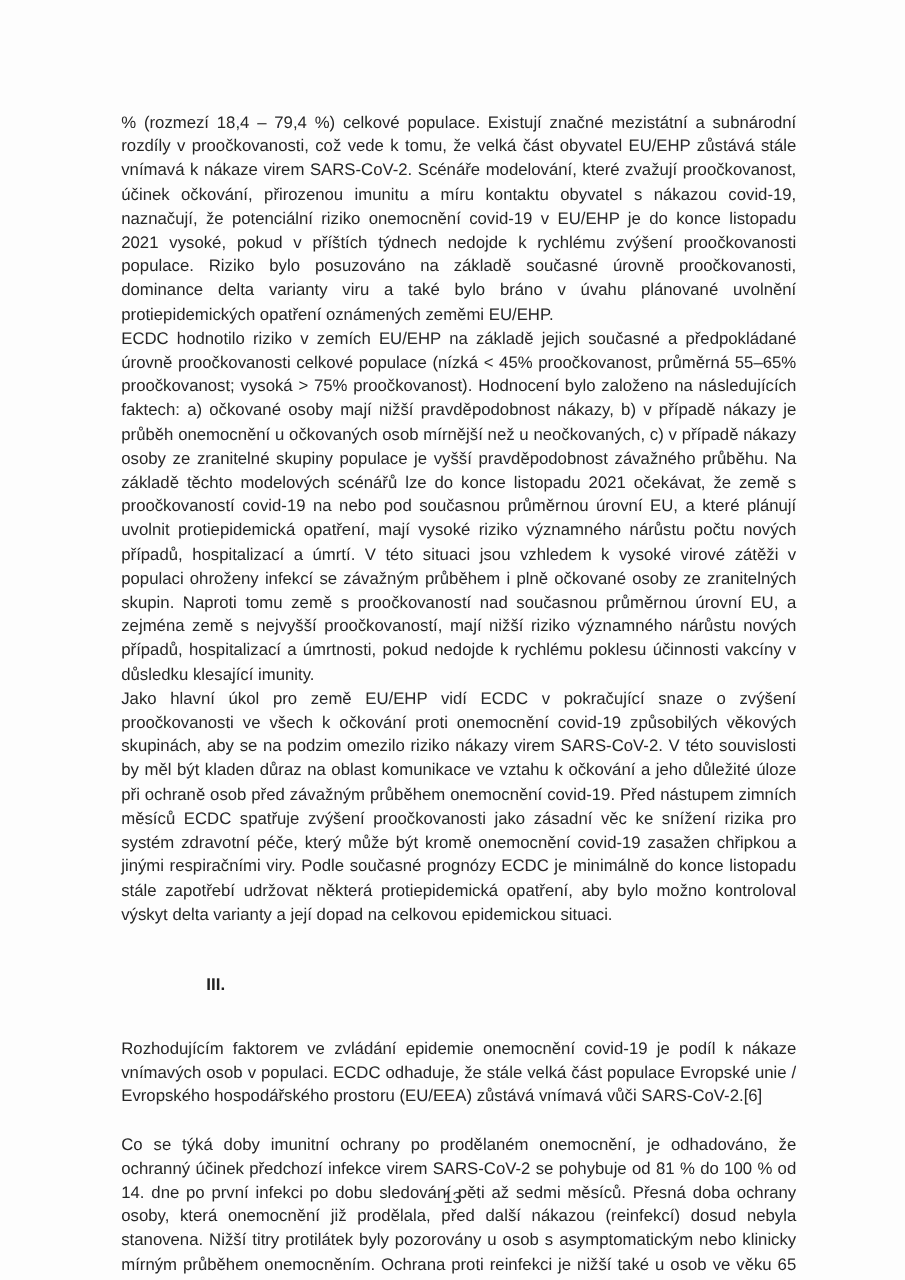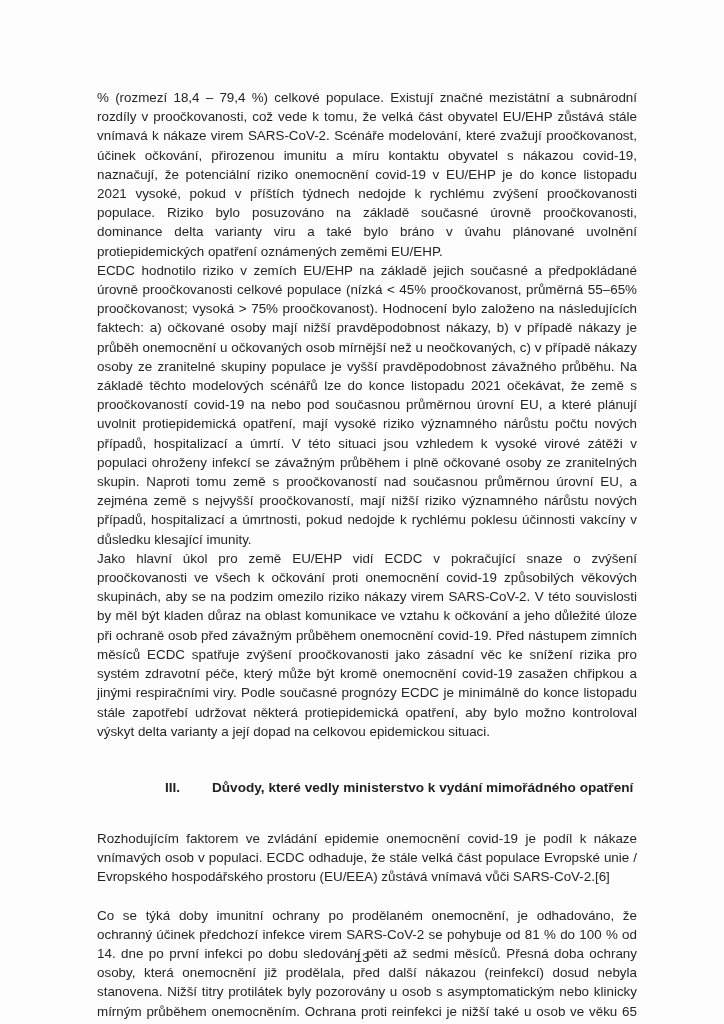--- a/index.html
+++ b/index.html
@@ -34,21 +34,20 @@
 
 <div class="page">
   <div class="content">
     <p>% (rozmezí 18,4 – 79,4 %) celkové populace. Existují značné mezistátní a subnárodní rozdíly v proočkovanosti, což vede k tomu, že velká část obyvatel EU/EHP zůstává stále vnímavá k nákaze virem SARS-CoV-2. Scénáře modelování, které zvažují proočkovanost, účinek očkování, přirozenou imunitu a míru kontaktu obyvatel s nákazou covid-19, naznačují, že potenciální riziko onemocnění covid-19 v EU/EHP je do konce listopadu 2021 vysoké, pokud v příštích týdnech nedojde k rychlému zvýšení proočkovanosti populace. Riziko bylo posuzováno na základě současné úrovně proočkovanosti, dominance delta varianty viru a také bylo bráno v úvahu plánované uvolnění protiepidemických opatření oznámených zeměmi EU/EHP.</p>
     <p>ECDC hodnotilo riziko v zemích EU/EHP na základě jejich současné a předpokládané úrovně proočkovanosti celkové populace (nízká &lt; 45% proočkovanost, průměrná 55–65% proočkovanost; vysoká &gt; 75% proočkovanost). Hodnocení bylo založeno na následujících faktech: a) očkované osoby mají nižší pravděpodobnost nákazy, b) v případě nákazy je průběh onemocnění u očkovaných osob mírnější než u neočkovaných, c) v případě nákazy osoby ze zranitelné skupiny populace je vyšší pravděpodobnost závažného průběhu. Na základě těchto modelových scénářů lze do konce listopadu 2021 očekávat, že země s proočkovaností covid-19 na nebo pod současnou průměrnou úrovní EU, a které plánují uvolnit protiepidemická opatření, mají vysoké riziko významného nárůstu počtu nových případů, hospitalizací a úmrtí. V této situaci jsou vzhledem k vysoké virové zátěži v populaci ohroženy infekcí se závažným průběhem i plně očkované osoby ze zranitelných skupin. Naproti tomu země s proočkovaností nad současnou průměrnou úrovní EU, a zejména země s nejvyšší proočkovaností, mají nižší riziko významného nárůstu nových případů, hospitalizací a úmrtnosti, pokud nedojde k rychlému poklesu účinnosti vakcíny v důsledku klesající imunity.</p>
     <p>Jako hlavní úkol pro země EU/EHP vidí ECDC v pokračující snaze o zvýšení proočkovanosti ve všech k očkování proti onemocnění covid-19 způsobilých věkových skupinách, aby se na podzim omezilo riziko nákazy virem SARS-CoV-2. V této souvislosti by měl být kladen důraz na oblast komunikace ve vztahu k očkování a jeho důležité úloze při ochraně osob před závažným průběhem onemocnění covid-19. Před nástupem zimních měsíců ECDC spatřuje zvýšení proočkovanosti jako zásadní věc ke snížení rizika pro systém zdravotní péče, který může být kromě onemocnění covid-19 zasažen chřipkou a jinými respiračními viry. Podle současné prognózy ECDC je minimálně do konce listopadu stále zapotřebí udržovat některá protiepidemická opatření, aby bylo možno kontroloval výskyt delta varianty a její dopad na celkovou epidemickou situaci.</p>
 
     <div class="gap-heading-before"></div>
     <div class="heading">
       <span class="num">III.</span>
-      <span>Důvody, které vedly ministerstvo k vydání mimořádného opatření</span>
     </div>
     <div class="gap-heading-after"></div>
 
     <p>Rozhodujícím faktorem ve zvládání epidemie onemocnění covid-19 je podíl k nákaze vnímavých osob v populaci. ECDC odhaduje, že stále velká část populace Evropské unie / Evropského hospodářského prostoru (EU/EEA) zůstává vnímavá vůči SARS-CoV-2.[6]</p>
     <div class="para-gap"></div>
     <p>Co se týká doby imunitní ochrany po prodělaném onemocnění, je odhadováno, že ochranný účinek předchozí infekce virem SARS-CoV-2 se pohybuje od 81 % do 100 % od 14. dne po první infekci po dobu sledování pěti až sedmi měsíců. Přesná doba ochrany osoby, která onemocnění již prodělala, před další nákazou (reinfekcí) dosud nebyla stanovena. Nižší titry protilátek byly pozorovány u osob s asymptomatickým nebo klinicky mírným průběhem onemocněním. Ochrana proti reinfekci je nižší také u osob ve věku 65 let a starších [4]. Tyto</p>
   </div>
 
   <div class="page-number">13</div>
 </div>

